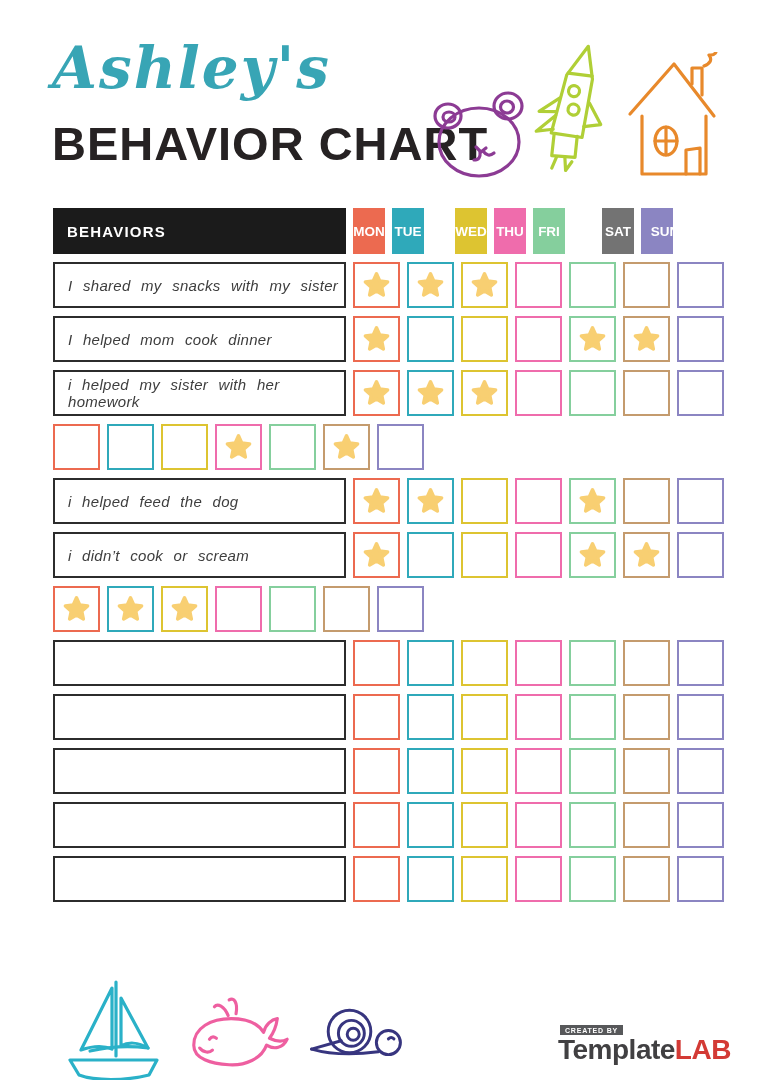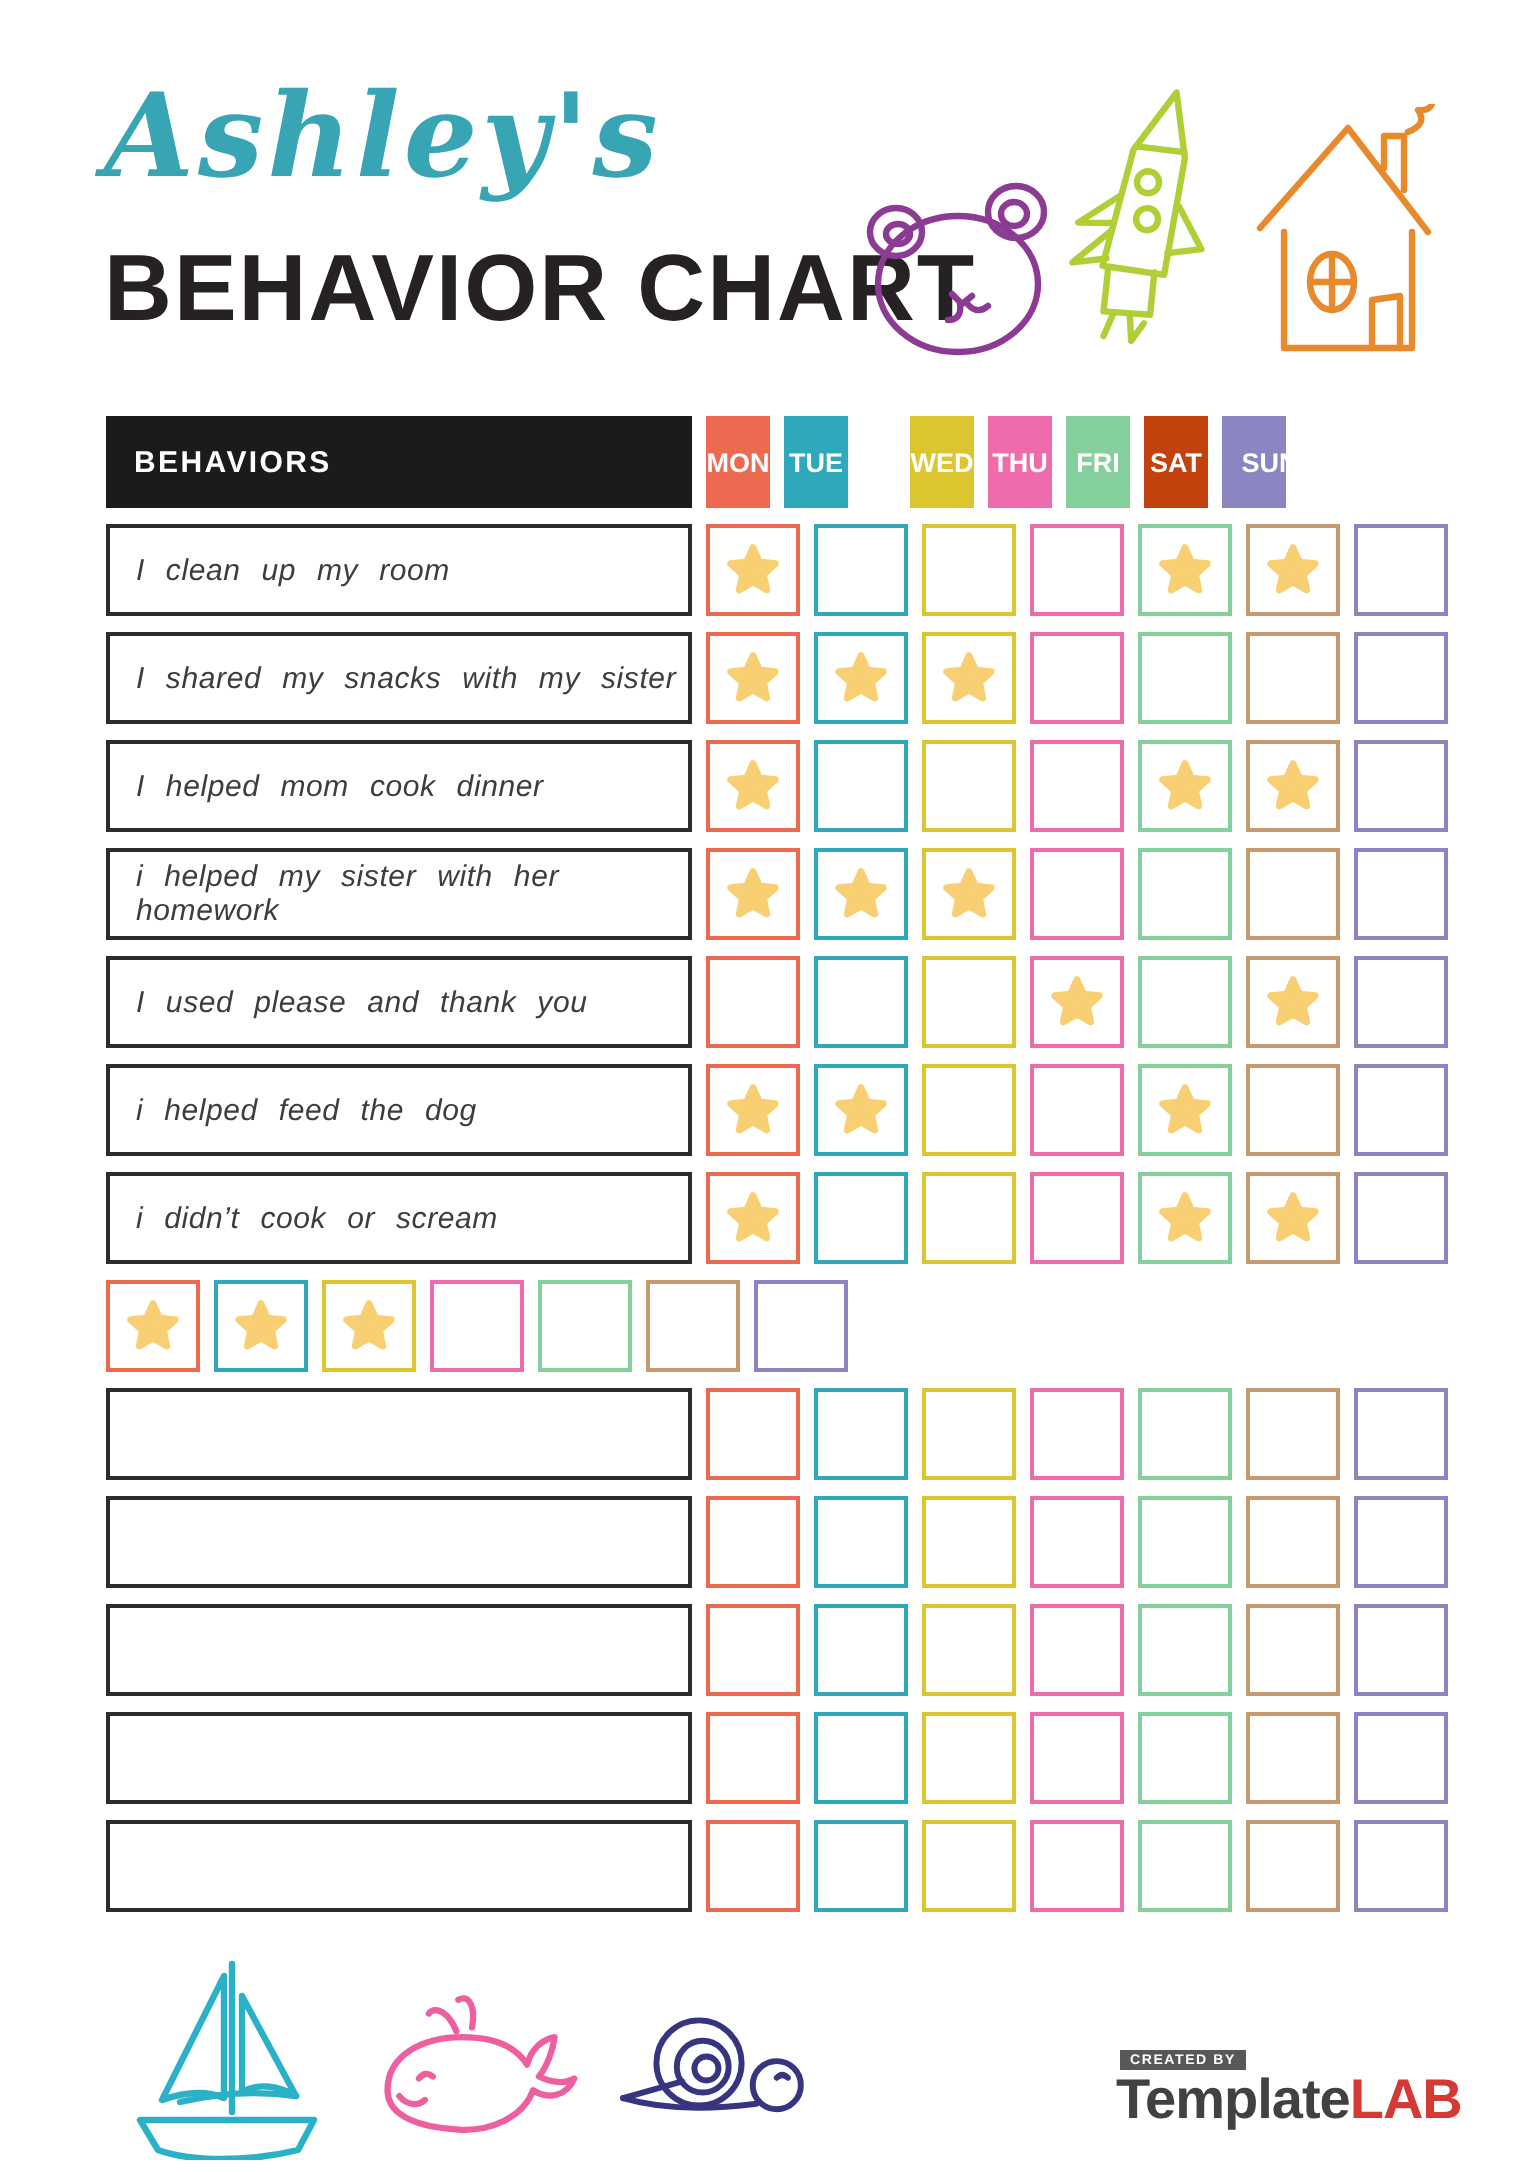--- a/index.html
+++ b/index.html
@@ -117,27 +117,49 @@
 
   <div class="chart">
     <div class="head-row">
       <div class="behaviors-head">BEHAVIORS</div>
 
     <div class="day-head" style="background: rgb(236, 106, 80);">MON</div>
         <div class="day-head" style="background: rgb(47, 169, 186);">TUE</div>
         <div class="day-head" style="background: rgb(221, 196, 49); margin-left: 24px;">WED</div>
         <div class="day-head" style="background: rgb(239, 108, 172);">THU</div>
         <div class="day-head" style="background: rgb(133, 207, 157);">FRI</div>
-        <div class="day-head" style="background: #c2410c;">SAT</div>
+        <div class="day-head" style="background: #737373; margin-left: 30px;">SAT</div>
         <div class="day-head" style="background: rgb(139, 133, 194); padding-left: 16px;">SUN</div>
       </div>
     <div class="rows">
 
-    <div class="chart-row">
-          <div class="behavior-box">I clean up my room</div>
+        <div class="chart-row">
+          <div class="behavior-box">I shared my snacks with my sister</div>
+          <div class="star-cell" style="border-color: rgb(236, 106, 80);">
+            <svg width="33" height="33" viewBox="0 0 48 48">
+              <polygon points="24,7 28.7,17.5 40.2,18.7 31.6,26.5 34,37.8 24,32 14,37.8 16.4,26.5 7.8,18.7 19.3,17.5" fill="#f8cf72" stroke="#f8cf72" stroke-width="5" stroke-linejoin="round"></polygon>
+            </svg>
+          </div>
+          <div class="star-cell" style="border-color: rgb(47, 169, 186);">
+            <svg width="33" height="33" viewBox="0 0 48 48">
+              <polygon points="24,7 28.7,17.5 40.2,18.7 31.6,26.5 34,37.8 24,32 14,37.8 16.4,26.5 7.8,18.7 19.3,17.5" fill="#f8cf72" stroke="#f8cf72" stroke-width="5" stroke-linejoin="round"></polygon>
+            </svg>
+          </div>
+          <div class="star-cell" style="border-color: rgb(221, 196, 49);">
+            <svg width="33" height="33" viewBox="0 0 48 48">
+              <polygon points="24,7 28.7,17.5 40.2,18.7 31.6,26.5 34,37.8 24,32 14,37.8 16.4,26.5 7.8,18.7 19.3,17.5" fill="#f8cf72" stroke="#f8cf72" stroke-width="5" stroke-linejoin="round"></polygon>
+            </svg>
+          </div>
+          <div class="star-cell" style="border-color: rgb(239, 108, 172);"></div>
+          <div class="star-cell" style="border-color: rgb(133, 207, 157);"></div>
+          <div class="star-cell" style="border-color: rgb(196, 155, 110);"></div>
+          <div class="star-cell" style="border-color: rgb(139, 133, 194);"></div>
+        </div>
+        <div class="chart-row">
+          <div class="behavior-box">I helped mom cook dinner</div>
           <div class="star-cell" style="border-color: rgb(236, 106, 80);">
             <svg width="33" height="33" viewBox="0 0 48 48">
               <polygon points="24,7 28.7,17.5 40.2,18.7 31.6,26.5 34,37.8 24,32 14,37.8 16.4,26.5 7.8,18.7 19.3,17.5" fill="#f8cf72" stroke="#f8cf72" stroke-width="5" stroke-linejoin="round"></polygon>
             </svg>
           </div>
           <div class="star-cell" style="border-color: rgb(47, 169, 186);"></div>
           <div class="star-cell" style="border-color: rgb(221, 196, 49);"></div>
           <div class="star-cell" style="border-color: rgb(239, 108, 172);"></div>
           <div class="star-cell" style="border-color: rgb(133, 207, 157);">
             <svg width="33" height="33" viewBox="0 0 48 48">
@@ -145,21 +167,21 @@
             </svg>
           </div>
           <div class="star-cell" style="border-color: rgb(196, 155, 110);">
             <svg width="33" height="33" viewBox="0 0 48 48">
               <polygon points="24,7 28.7,17.5 40.2,18.7 31.6,26.5 34,37.8 24,32 14,37.8 16.4,26.5 7.8,18.7 19.3,17.5" fill="#f8cf72" stroke="#f8cf72" stroke-width="5" stroke-linejoin="round"></polygon>
             </svg>
           </div>
           <div class="star-cell" style="border-color: rgb(139, 133, 194);"></div>
         </div>
         <div class="chart-row">
-          <div class="behavior-box">I shared my snacks with my sister</div>
+          <div class="behavior-box">i helped my sister with her homework</div>
           <div class="star-cell" style="border-color: rgb(236, 106, 80);">
             <svg width="33" height="33" viewBox="0 0 48 48">
               <polygon points="24,7 28.7,17.5 40.2,18.7 31.6,26.5 34,37.8 24,32 14,37.8 16.4,26.5 7.8,18.7 19.3,17.5" fill="#f8cf72" stroke="#f8cf72" stroke-width="5" stroke-linejoin="round"></polygon>
             </svg>
           </div>
           <div class="star-cell" style="border-color: rgb(47, 169, 186);">
             <svg width="33" height="33" viewBox="0 0 48 48">
               <polygon points="24,7 28.7,17.5 40.2,18.7 31.6,26.5 34,37.8 24,32 14,37.8 16.4,26.5 7.8,18.7 19.3,17.5" fill="#f8cf72" stroke="#f8cf72" stroke-width="5" stroke-linejoin="round"></polygon>
             </svg>
           </div>
@@ -167,65 +189,20 @@
             <svg width="33" height="33" viewBox="0 0 48 48">
               <polygon points="24,7 28.7,17.5 40.2,18.7 31.6,26.5 34,37.8 24,32 14,37.8 16.4,26.5 7.8,18.7 19.3,17.5" fill="#f8cf72" stroke="#f8cf72" stroke-width="5" stroke-linejoin="round"></polygon>
             </svg>
           </div>
           <div class="star-cell" style="border-color: rgb(239, 108, 172);"></div>
           <div class="star-cell" style="border-color: rgb(133, 207, 157);"></div>
           <div class="star-cell" style="border-color: rgb(196, 155, 110);"></div>
           <div class="star-cell" style="border-color: rgb(139, 133, 194);"></div>
         </div>
         <div class="chart-row">
-          <div class="behavior-box">I helped mom cook dinner</div>
-          <div class="star-cell" style="border-color: rgb(236, 106, 80);">
-            <svg width="33" height="33" viewBox="0 0 48 48">
-              <polygon points="24,7 28.7,17.5 40.2,18.7 31.6,26.5 34,37.8 24,32 14,37.8 16.4,26.5 7.8,18.7 19.3,17.5" fill="#f8cf72" stroke="#f8cf72" stroke-width="5" stroke-linejoin="round"></polygon>
-            </svg>
-          </div>
-          <div class="star-cell" style="border-color: rgb(47, 169, 186);"></div>
-          <div class="star-cell" style="border-color: rgb(221, 196, 49);"></div>
-          <div class="star-cell" style="border-color: rgb(239, 108, 172);"></div>
-          <div class="star-cell" style="border-color: rgb(133, 207, 157);">
-            <svg width="33" height="33" viewBox="0 0 48 48">
-              <polygon points="24,7 28.7,17.5 40.2,18.7 31.6,26.5 34,37.8 24,32 14,37.8 16.4,26.5 7.8,18.7 19.3,17.5" fill="#f8cf72" stroke="#f8cf72" stroke-width="5" stroke-linejoin="round"></polygon>
-            </svg>
-          </div>
-          <div class="star-cell" style="border-color: rgb(196, 155, 110);">
-            <svg width="33" height="33" viewBox="0 0 48 48">
-              <polygon points="24,7 28.7,17.5 40.2,18.7 31.6,26.5 34,37.8 24,32 14,37.8 16.4,26.5 7.8,18.7 19.3,17.5" fill="#f8cf72" stroke="#f8cf72" stroke-width="5" stroke-linejoin="round"></polygon>
-            </svg>
-          </div>
-          <div class="star-cell" style="border-color: rgb(139, 133, 194);"></div>
-        </div>
-        <div class="chart-row">
-          <div class="behavior-box">i helped my sister with her homework</div>
-          <div class="star-cell" style="border-color: rgb(236, 106, 80);">
-            <svg width="33" height="33" viewBox="0 0 48 48">
-              <polygon points="24,7 28.7,17.5 40.2,18.7 31.6,26.5 34,37.8 24,32 14,37.8 16.4,26.5 7.8,18.7 19.3,17.5" fill="#f8cf72" stroke="#f8cf72" stroke-width="5" stroke-linejoin="round"></polygon>
-            </svg>
-          </div>
-          <div class="star-cell" style="border-color: rgb(47, 169, 186);">
-            <svg width="33" height="33" viewBox="0 0 48 48">
-              <polygon points="24,7 28.7,17.5 40.2,18.7 31.6,26.5 34,37.8 24,32 14,37.8 16.4,26.5 7.8,18.7 19.3,17.5" fill="#f8cf72" stroke="#f8cf72" stroke-width="5" stroke-linejoin="round"></polygon>
-            </svg>
-          </div>
-          <div class="star-cell" style="border-color: rgb(221, 196, 49);">
-            <svg width="33" height="33" viewBox="0 0 48 48">
-              <polygon points="24,7 28.7,17.5 40.2,18.7 31.6,26.5 34,37.8 24,32 14,37.8 16.4,26.5 7.8,18.7 19.3,17.5" fill="#f8cf72" stroke="#f8cf72" stroke-width="5" stroke-linejoin="round"></polygon>
-            </svg>
-          </div>
-          <div class="star-cell" style="border-color: rgb(239, 108, 172);"></div>
-          <div class="star-cell" style="border-color: rgb(133, 207, 157);"></div>
-          <div class="star-cell" style="border-color: rgb(196, 155, 110);"></div>
-          <div class="star-cell" style="border-color: rgb(139, 133, 194);"></div>
-        </div>
-        <div class="chart-row">
-          <div class="behavior-box">I used please and thank you</div>
           <div class="star-cell" style="border-color: rgb(236, 106, 80);"></div>
           <div class="star-cell" style="border-color: rgb(47, 169, 186);"></div>
           <div class="star-cell" style="border-color: rgb(221, 196, 49);"></div>
           <div class="star-cell" style="border-color: rgb(239, 108, 172);">
             <svg width="33" height="33" viewBox="0 0 48 48">
               <polygon points="24,7 28.7,17.5 40.2,18.7 31.6,26.5 34,37.8 24,32 14,37.8 16.4,26.5 7.8,18.7 19.3,17.5" fill="#f8cf72" stroke="#f8cf72" stroke-width="5" stroke-linejoin="round"></polygon>
             </svg>
           </div>
           <div class="star-cell" style="border-color: rgb(133, 207, 157);"></div>
           <div class="star-cell" style="border-color: rgb(196, 155, 110);">

